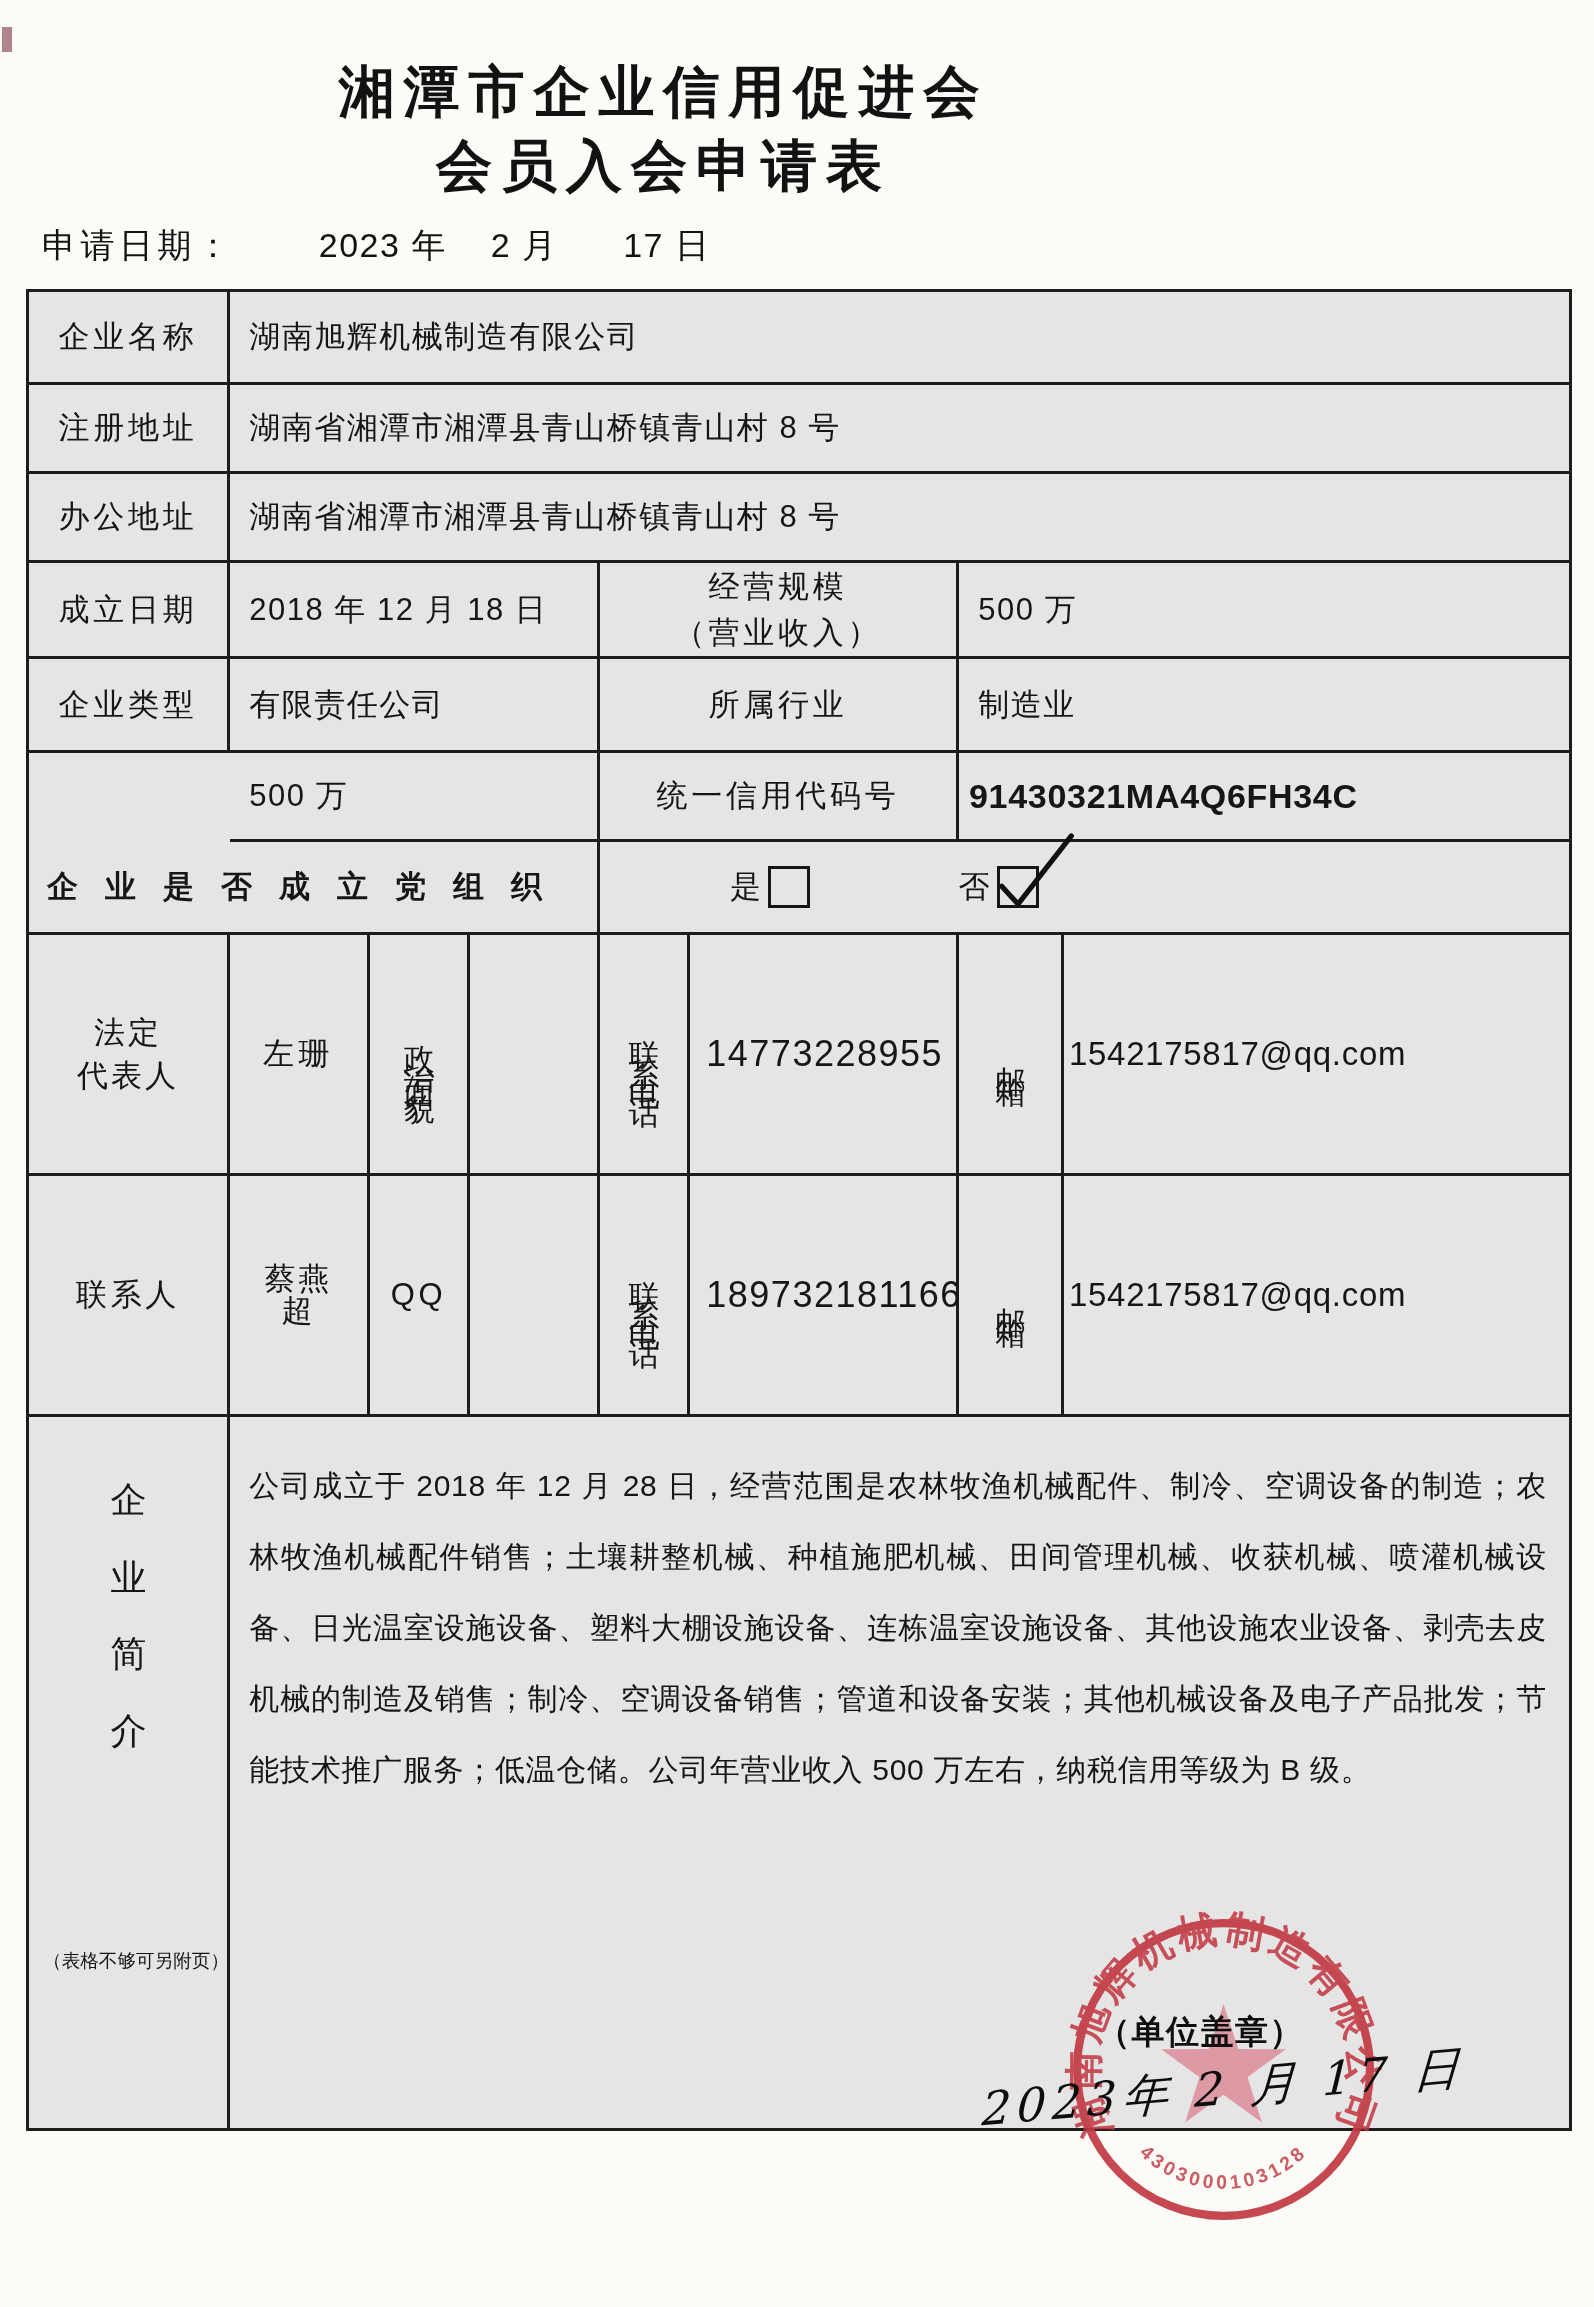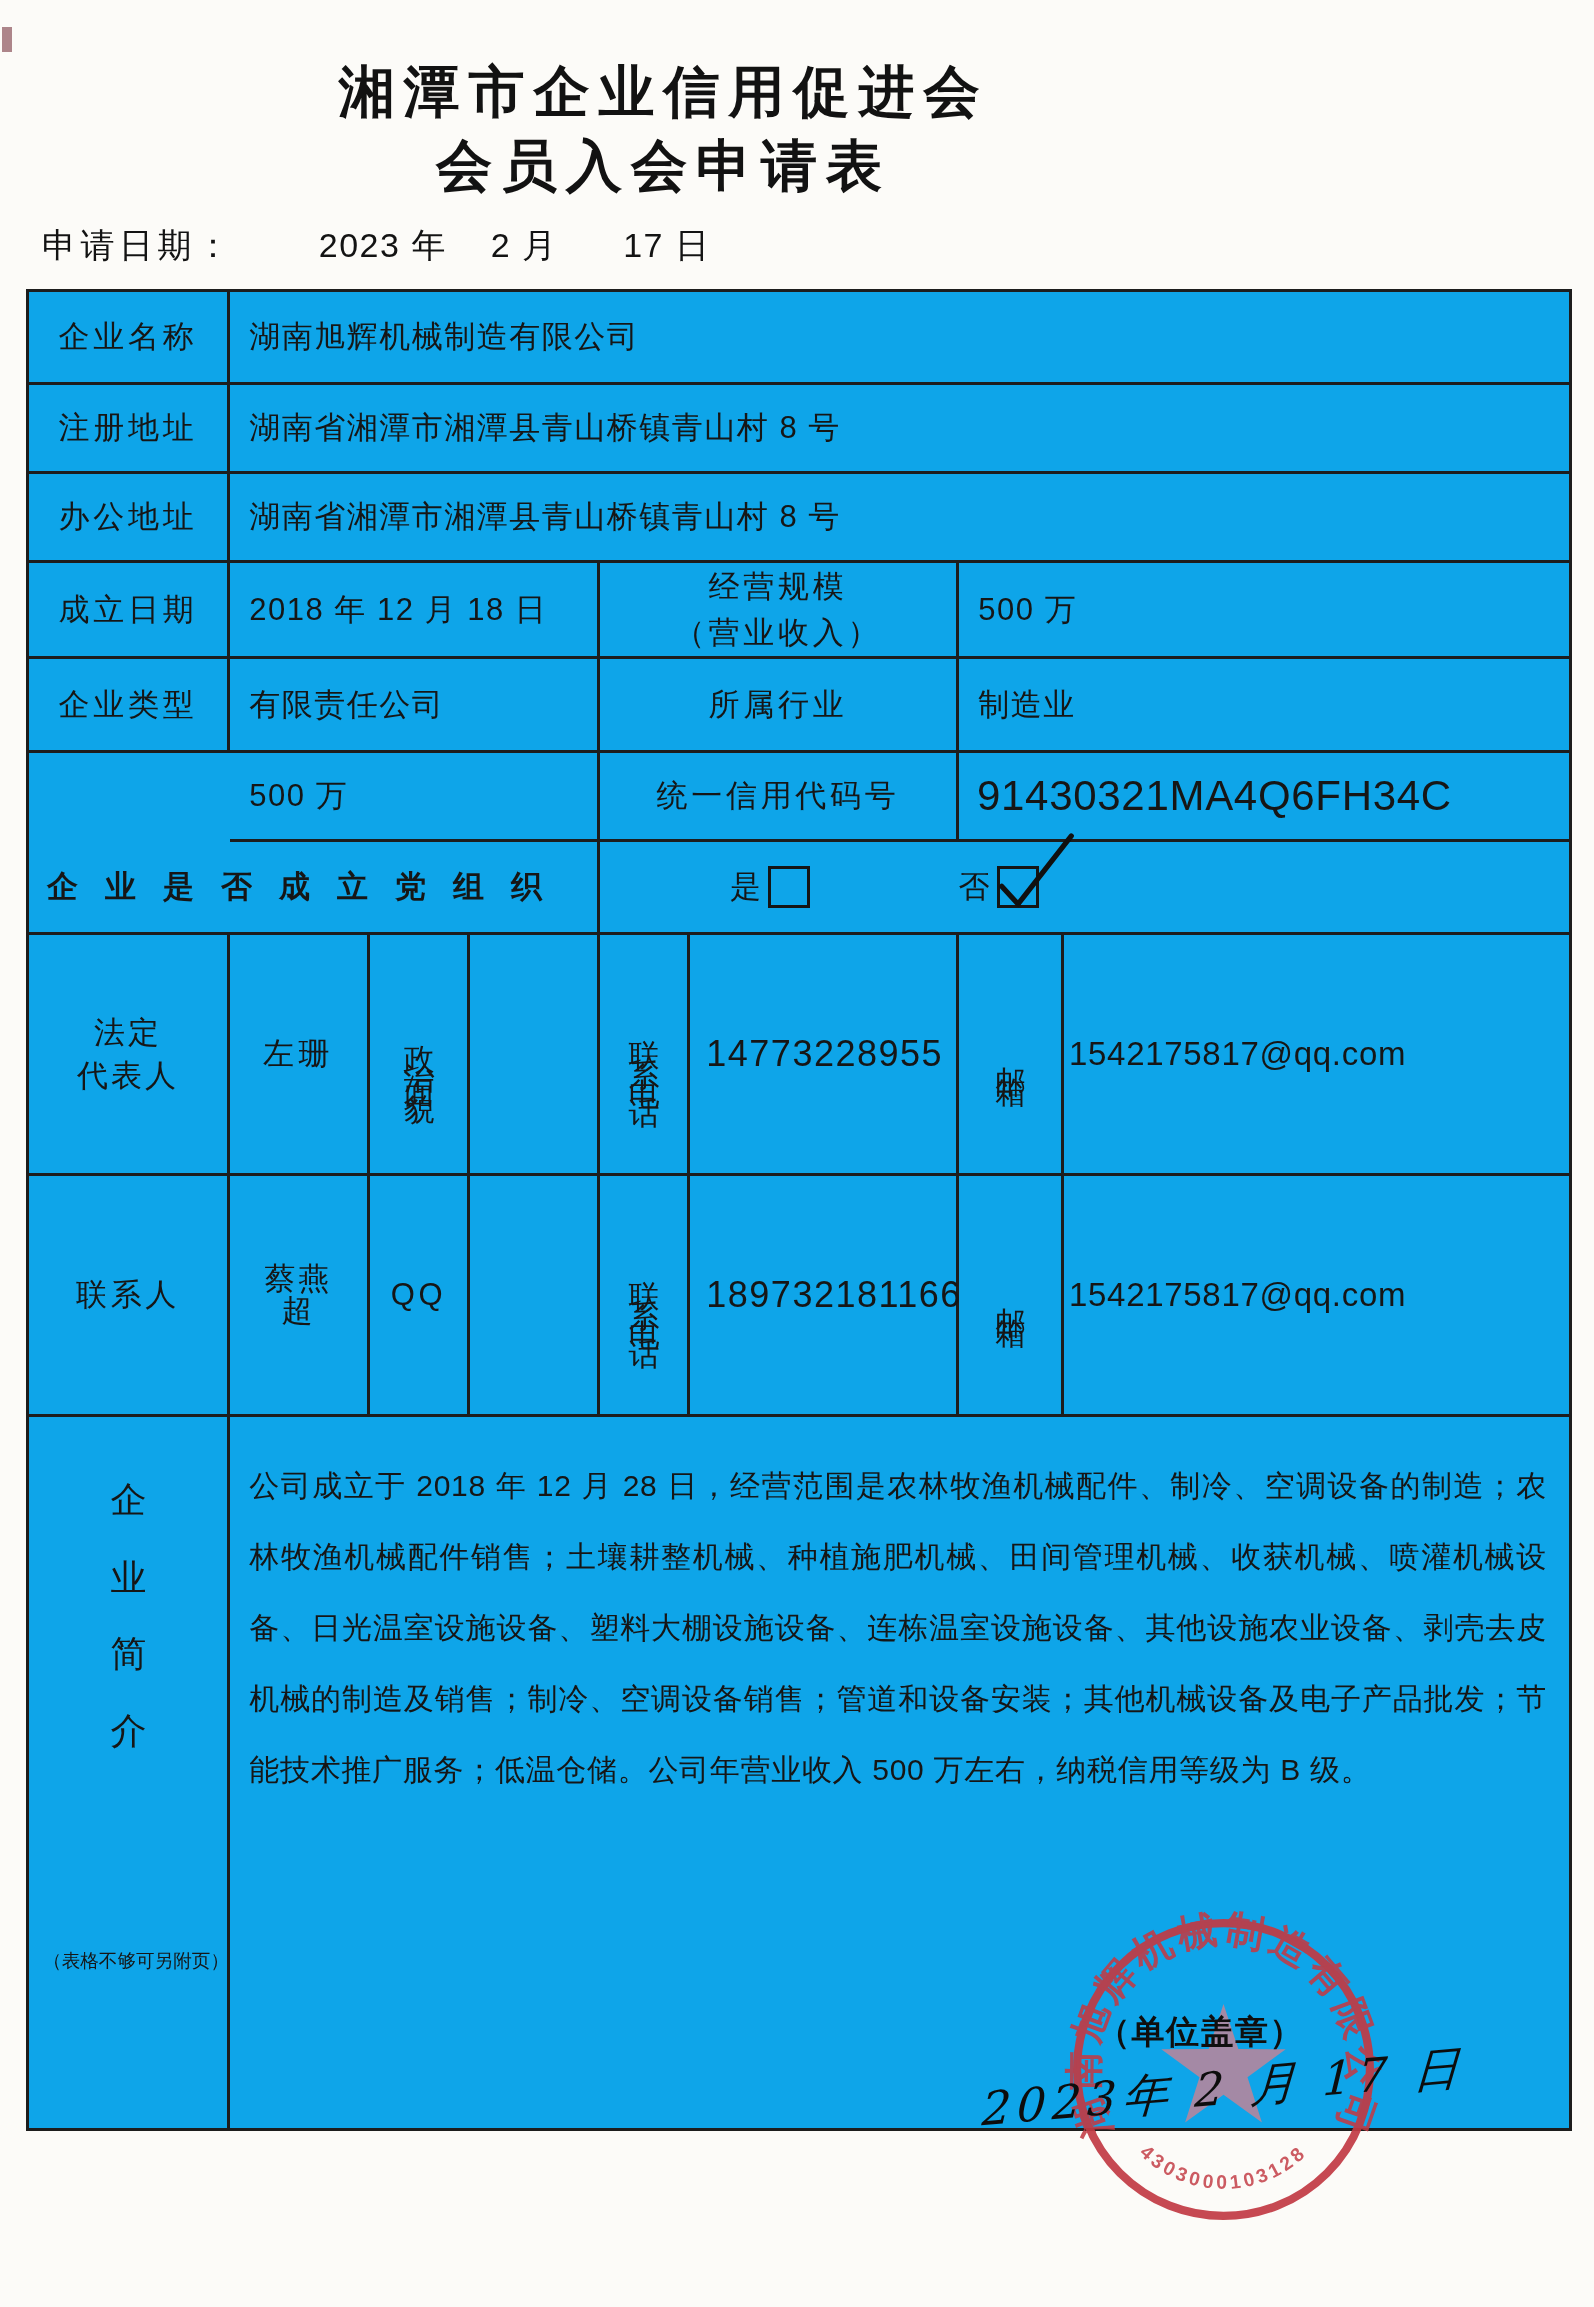--- a/index.html
+++ b/index.html
@@ -16,21 +16,21 @@
   .apply-date .lbl{letter-spacing:4.5px;font-weight:500;}
   .apply-date .val{margin-left:65px;white-space:pre;font-weight:500;}
 
   
   .form-table{
     position:absolute;left:26px;top:289px;
     display:grid;
     grid-template-columns:201px 140px 100px 130px 90px 269px 105px 505px;
     grid-template-rows:93px 89px 89px 96px 94px 89px 93px 241px 241px 711px;
     border:3px solid #1d1d1d;
-    background:#0ea5e9;
+    background:#e5e5e5;
   }
   .cell{
     border-right:3px solid #1d1d1d;border-bottom:3px solid #1d1d1d;
     display:flex;align-items:center;position:relative;
     font-size:31px;box-sizing:border-box;
   }
   .lastcol{border-right:none;}
   .lastrow{border-bottom:none;}
   .lab{justify-content:center;text-align:center;letter-spacing:3.7px;font-weight:500;}
   .val{padding-left:19.3px;letter-spacing:1.5px;}
@@ -46,21 +46,21 @@
   .vert{
     writing-mode:vertical-rl;text-orientation:upright;
     margin:0 auto;letter-spacing:19.3px;font-weight:500;
   }
   .vert-pol{letter-spacing:16.3px;}
   .vert-mail{letter-spacing:12px;}
   .name-wrap{display:block;margin:0 auto;width:74px;text-align:center;line-height:32px;letter-spacing:3px;}
   .name-one{margin:0 auto;letter-spacing:4.5px;}
   .num{font-size:36px;letter-spacing:1.5px;font-weight:500;padding-left:16.3px;}
   .email{font-size:33px;letter-spacing:0.7px;padding-left:5px;}
-  .code{font-size:42px;letter-spacing:0.7px;padding-left:18px;font-weight:400;}
+  .code{font-size:34px;letter-spacing:0.7px;padding-left:10px;font-weight:700;}
   .rep-label{flex-direction:column;line-height:43px;letter-spacing:3px;}
 
   
   .profile-label{flex-direction:column;justify-content:flex-start;}
   .profile-vert{
     writing-mode:vertical-rl;text-orientation:upright;
     letter-spacing:77px;font-size:36px;margin-top:36px;font-weight:500;
   }
   .profile-note{
     position:absolute;bottom:154px;left:0;width:100%;text-align:center;

